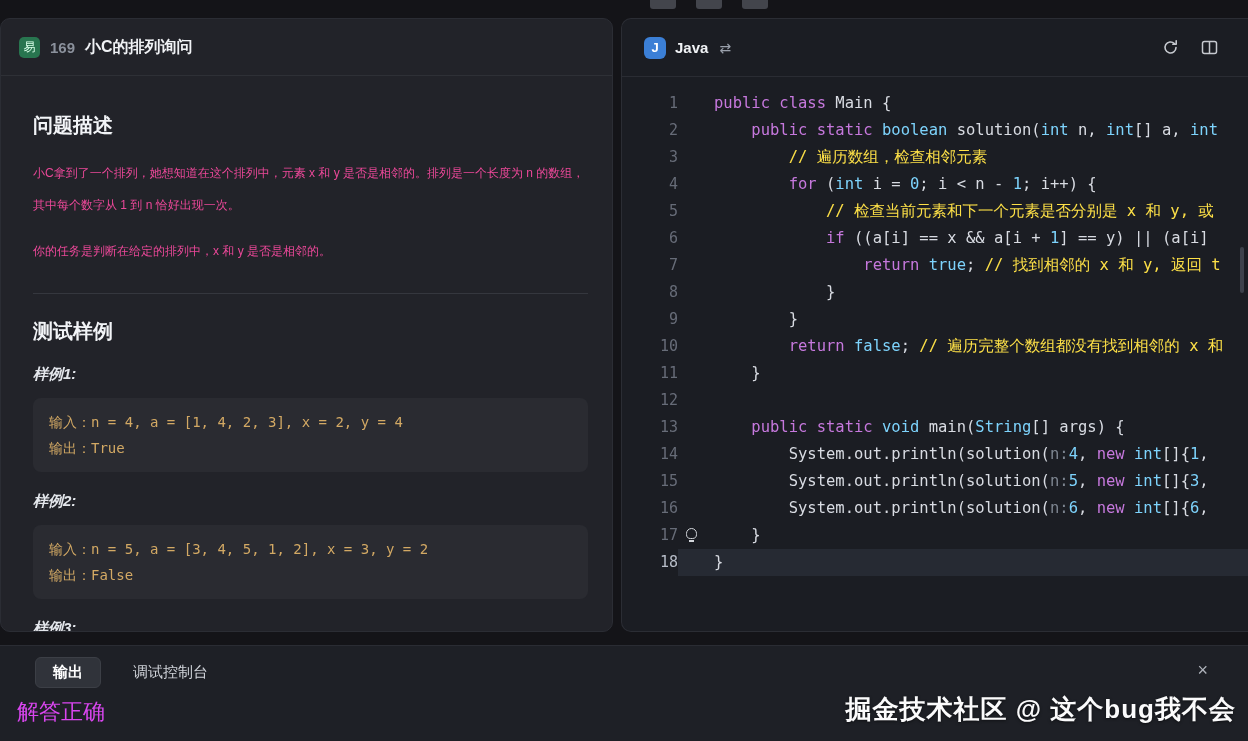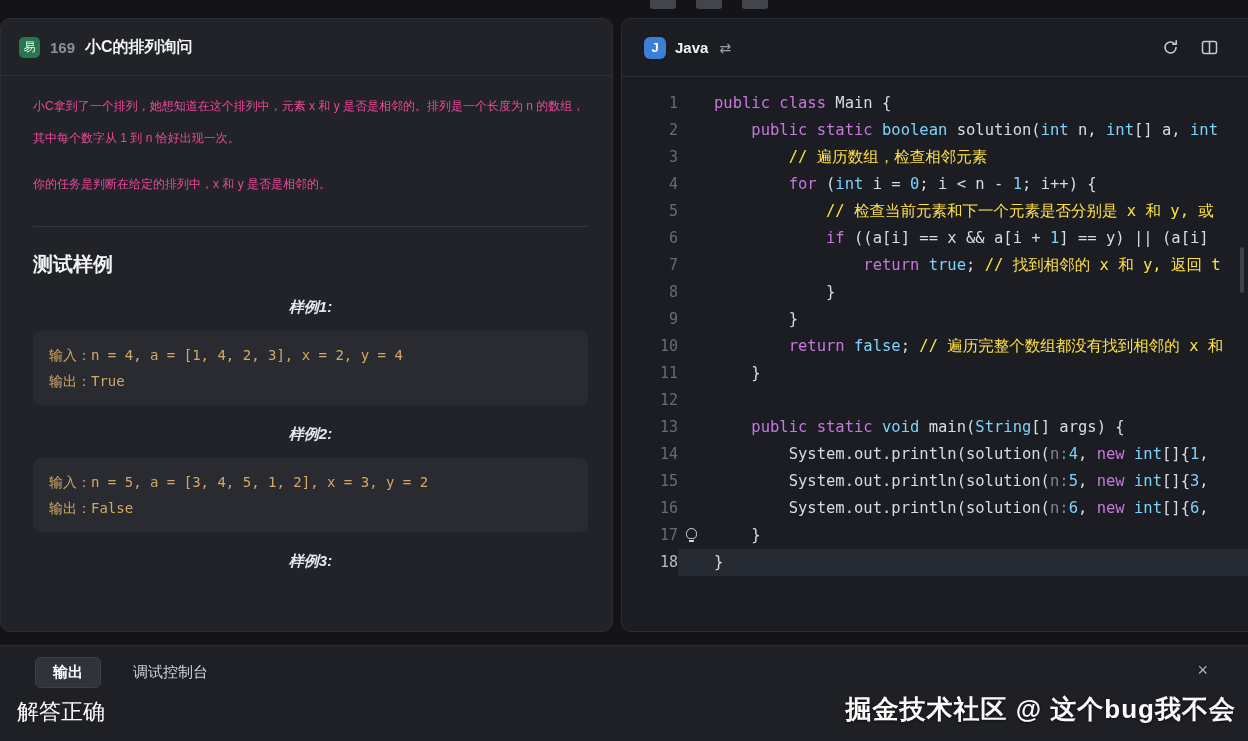--- a/index.html
+++ b/index.html
@@ -20,21 +20,21 @@
   .editor-panel { flex: 1; background: #1b1d23; display: flex; flex-direction: column; position: relative; border-radius: 10px 0 0 10px; border-right: none; }
   
   .lp-header { height: 57px; flex: none; display: flex; align-items: center; gap: 10px; padding: 0 18px; border-bottom: 1px solid #2e3036; }
   .diff-badge { width: 21px; height: 21px; border-radius: 5px; background: #28754f; color: #d9ffe9; font-size: 12px; display: flex; align-items: center; justify-content: center; flex: none; }
   .prob-id { color: #8b919c; font-size: 15px; font-weight: bold; }
   .prob-title { color: #f0f2f5; font-size: 16px; font-weight: bold; }
   .lp-content { padding: 14px 24px 0 32px; overflow: hidden; flex: 1; }
   .sec-heading { font-size: 20px; font-weight: bold; color: #f2f4f7; margin: 24px 0 18px; }
   .para { font-size: 12px; line-height: 32px; color: #ec4899; margin-bottom: 14px; }
   .divider { border: none; border-top: 1px solid #35373e; margin: 26px 0 6px; }
-  .sample-label { font-size: 15px; font-weight: bold; font-style: italic; color: #e4e7ec; margin: 20px 0 14px; text-align: center; }
+  .sample-label { font-size: 15px; font-weight: bold; font-style: italic; color: #e4e7ec; margin: 20px 0 14px; }
   .sample-block { background: #2a2b31; border-radius: 8px; padding: 11px 16px; font-family: "DejaVu Sans Mono", monospace; font-size: 14px; line-height: 26px; color: #d3a964; margin-bottom: 6px; }
   
   .ed-header { height: 58px; flex: none; display: flex; align-items: center; padding: 0 30px 0 22px; border-bottom: 1px solid #2a2c33; }
   .lang-group { display: flex; align-items: center; gap: 9px; cursor: pointer; }
   .java-icon { width: 22px; height: 22px; border-radius: 6px; background: #3b7fd6; color: #fff; font-size: 13px; font-weight: bold; display: flex; align-items: center; justify-content: center; flex: none; }
   .lang-label { font-size: 15px; font-weight: bold; color: #f0f2f5; }
   .swap-icon { color: #9aa0ab; font-size: 14px; margin-left: 2px; }
   .ed-header-right { margin-left: auto; display: flex; align-items: center; gap: 22px; }
   .hdr-icon { color: #c6c9cf; cursor: pointer; display: flex; align-items: center; }
   .hdr-icon svg { display: block; }
@@ -52,41 +52,42 @@
   .bulb { position: absolute; left: 64px; top: 6px; width: 11px; height: 11px; border: 1.5px solid #d3d6db; border-radius: 50% 50% 42% 42%; }
   .bulb::after { content: ""; position: absolute; left: 2px; right: 2px; bottom: -4px; height: 2px; background: #d3d6db; }
   .scroll-thumb { position: absolute; right: 4px; top: 228px; width: 4px; height: 46px; background: #3d414b; border-radius: 2px; }
   
   .console-panel { position: absolute; left: 0; right: 0; top: 645px; height: 96px; background: #1e2026; border-top: 1px solid #2a2c33; }
   .console-tabs { display: flex; align-items: center; padding: 11px 16px 0; margin-left: 19px; }
   .tab { font-size: 15px; cursor: pointer; }
   .tab.active { background: #30333a; border: 1px solid #3c3f46; color: #ffffff; font-weight: bold; padding: 5px 17px; border-radius: 6px; }
   .tab.plain { color: #d0d3d9; margin-left: 32px; }
   .console-close { position: absolute; right: 40px; top: 15px; color: #aeb2ba; font-size: 18px; cursor: pointer; line-height: 1; }
-  .result-text { margin: 9px 4px 0 17px; font-size: 22px; color: #ffffff; }
+  .result-text { margin: 9px 4px 0 17px; font-size: 22px; color: #d946ef; }
   .watermark { position: absolute; right: 12px; bottom: 14px; font-size: 26px; font-weight: bold; color: #fbfbfc; letter-spacing: 1px; text-shadow: 0 1px 3px rgba(0,0,0,0.55); }
 </style>
 </head>
 <body>
 
 <div class="top-chips">
   <span class="chip"></span>
   <span class="chip"></span>
   <span class="chip"></span>
 </div>
 
 <div class="main">
 
   <section class="panel left-panel">
     <div class="lp-header">
       <span class="diff-badge">易</span>
       <span class="prob-id">169</span>
       <span class="prob-title">小C的排列询问</span>
     </div>
     <div class="lp-content">
+      <h2 class="sec-heading" style="margin-top:22px">问题描述</h2>
       <p class="para">小C拿到了一个排列，她想知道在这个排列中，元素 x 和 y 是否是相邻的。排列是一个长度为 n 的数组，其中每个数字从 1 到 n 恰好出现一次。</p>
       <p class="para">你的任务是判断在给定的排列中，x 和 y 是否是相邻的。</p>
       <hr class="divider">
       <h2 class="sec-heading">测试样例</h2>
 
       <div class="sample-label">样例1:</div>
       <div class="sample-block">
         <div><span>输入：</span><span>n = 4, a = [1, 4, 2, 3], x = 2, y = 4</span></div>
         <div><span>输出：</span><span>True</span></div>
       </div>

